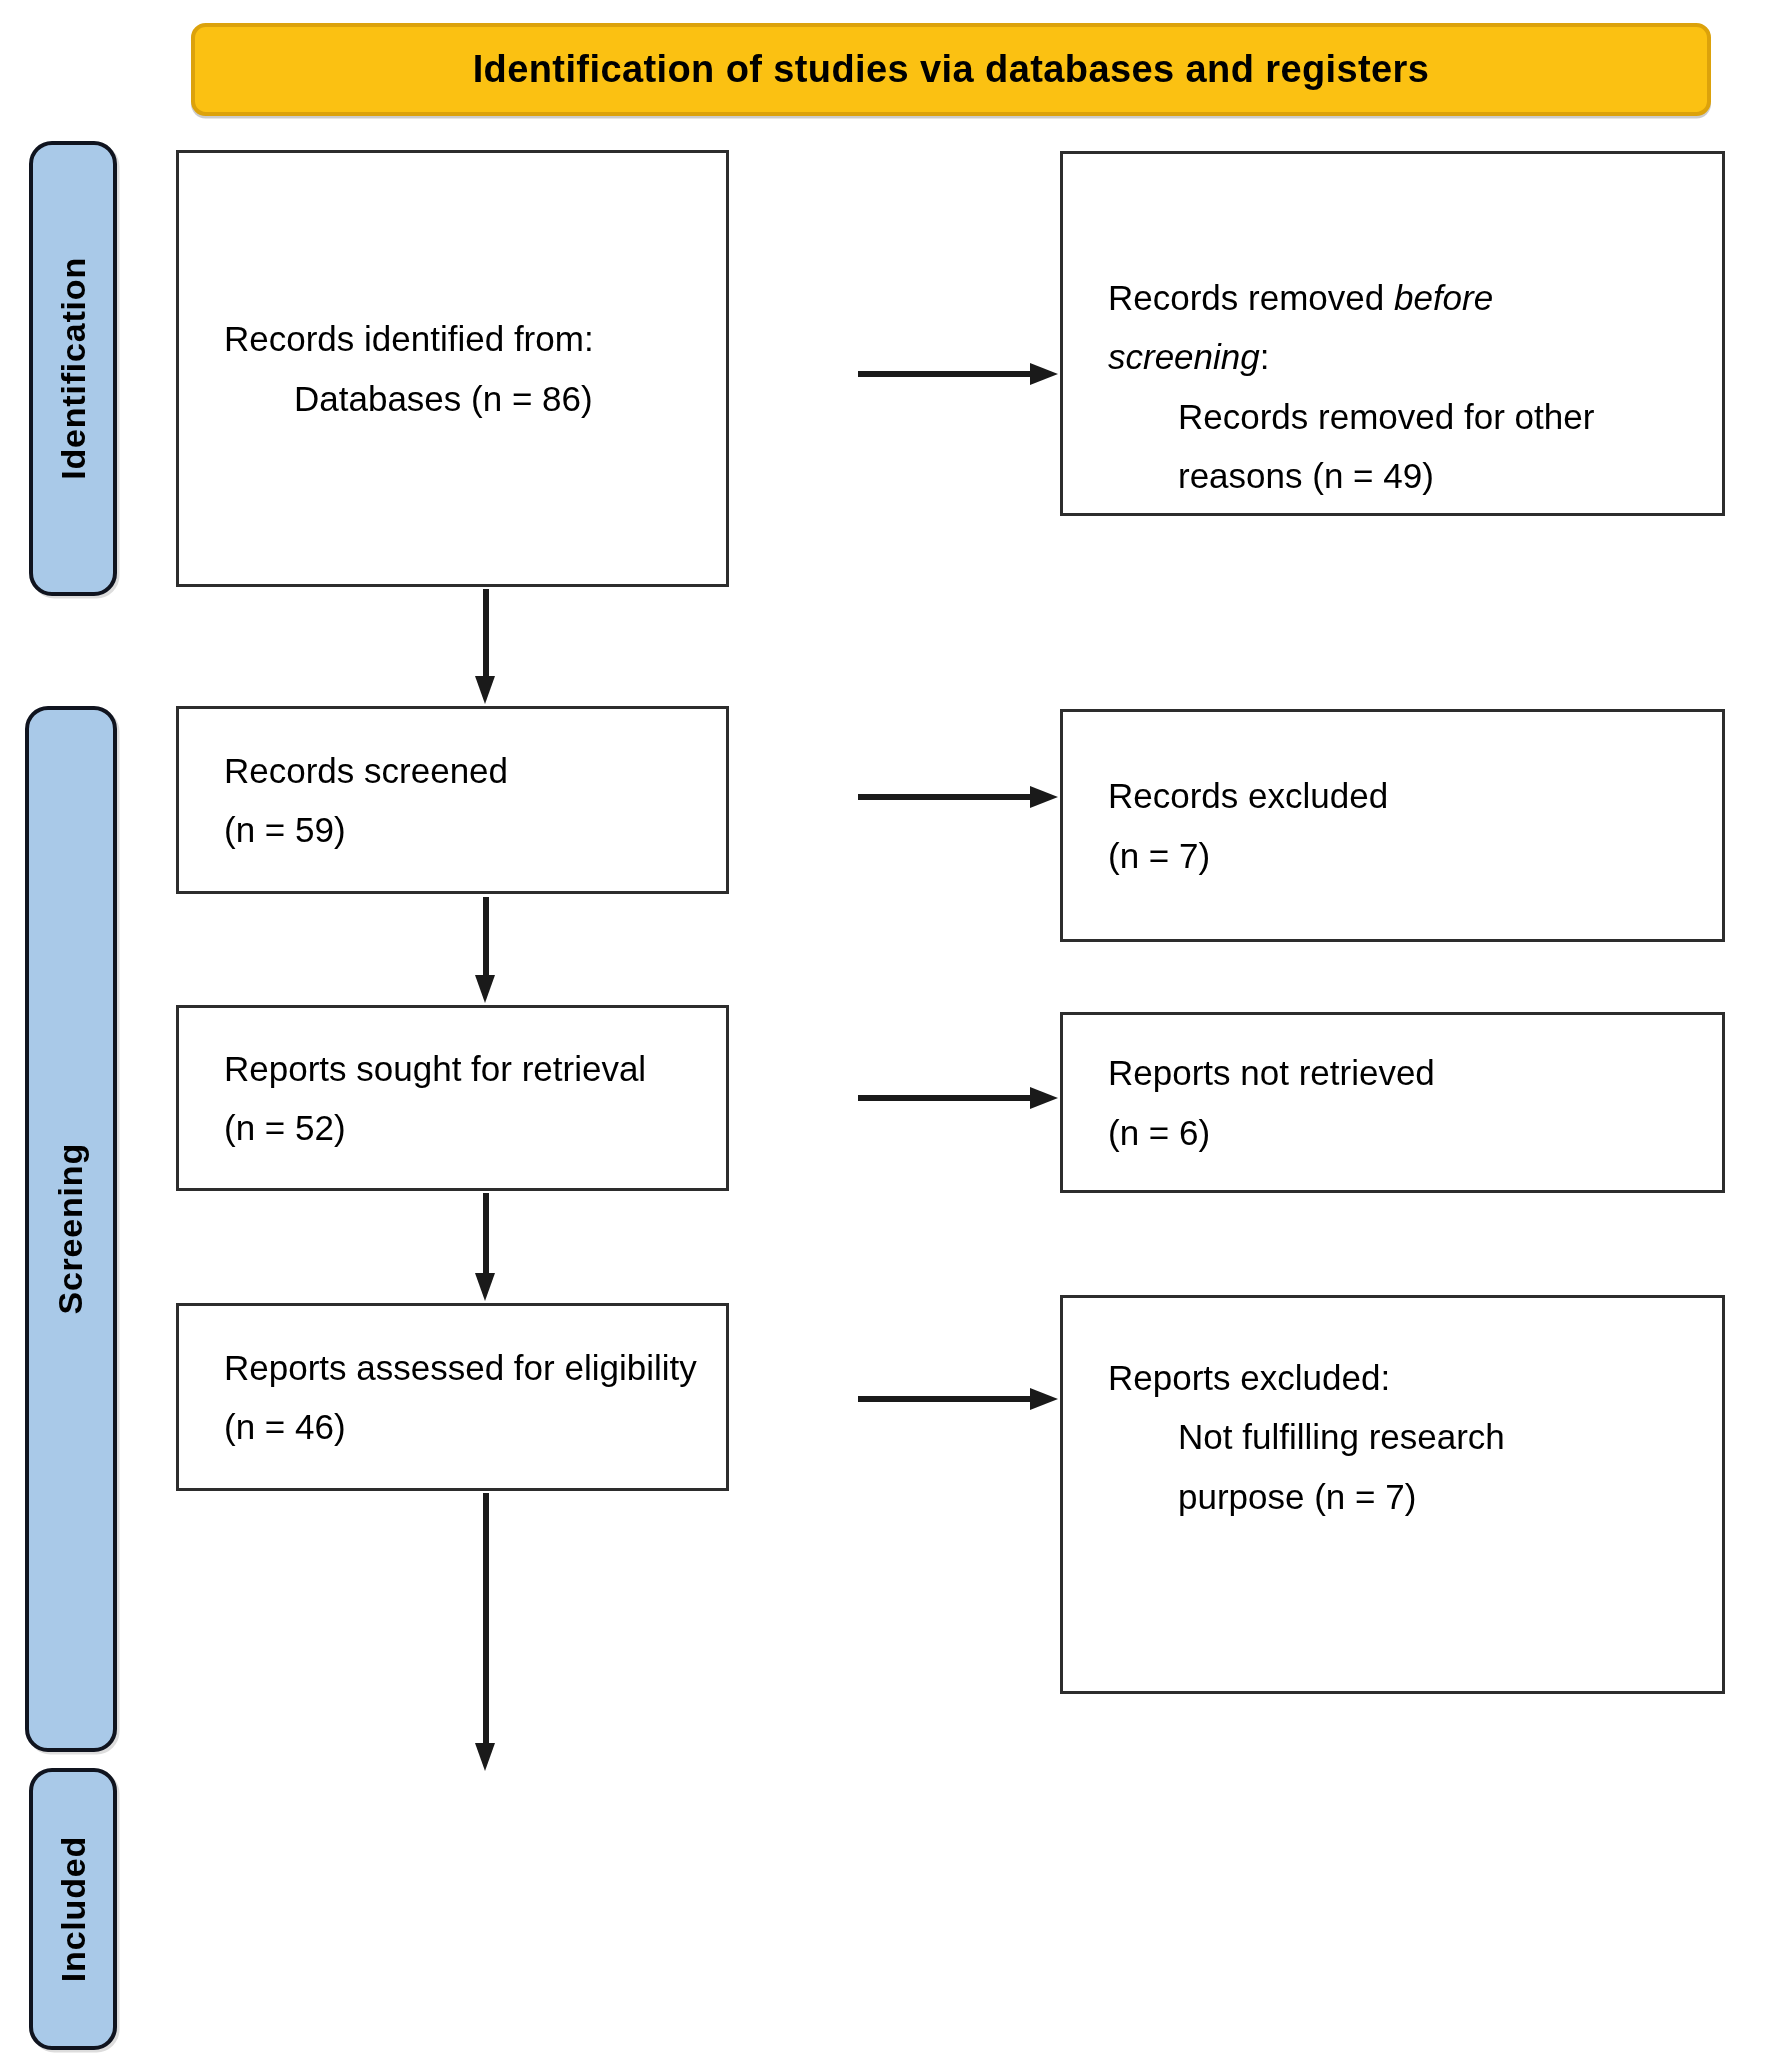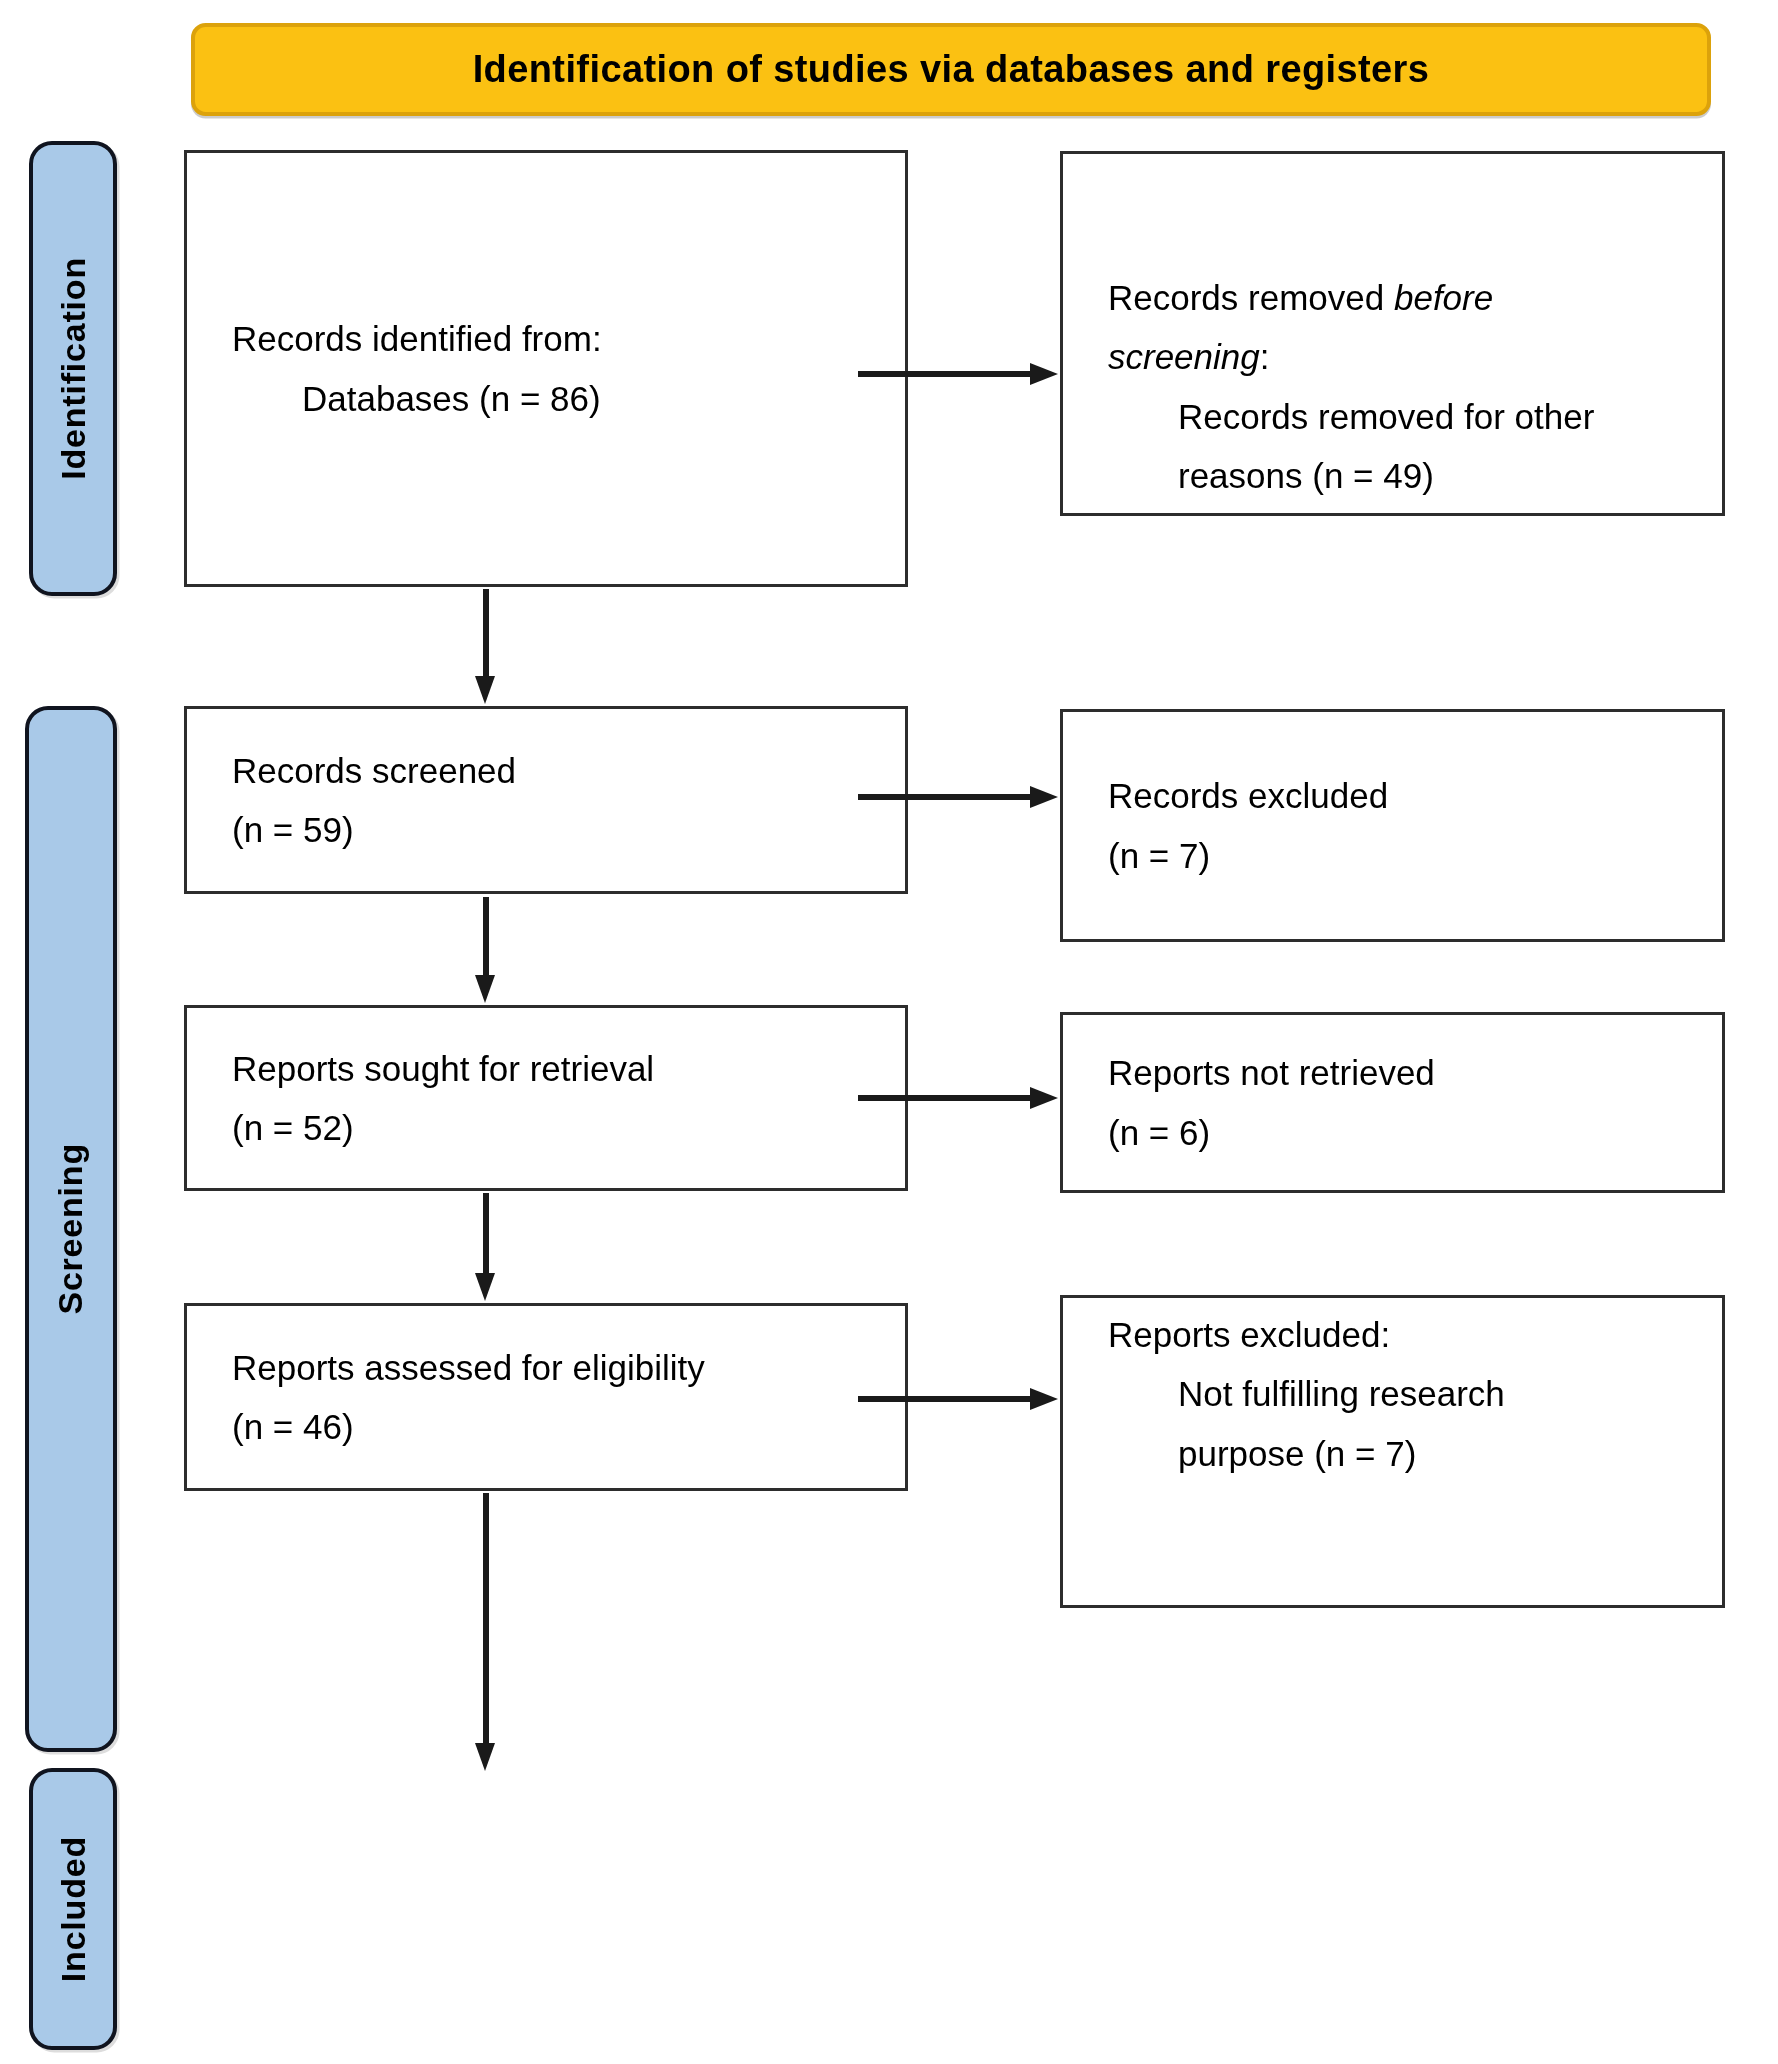--- a/index.html
+++ b/index.html
@@ -70,33 +70,33 @@
     box-sizing: border-box;
     display: flex;
     flex-direction: column;
     justify-content: center;
     padding-left: 45px;
     padding-right: 29px;
     font-size: 35px;
     line-height: 1.7;
   }
   .fbox .indent { padding-left: 70px; }
-  .col-left  { left: 184px;  width: 724px; }
+  .col-left  { left: 176px;  width: 553px; }
   .col-right { left: 1060px; width: 665px; }
 
   .box-records-identified    { top: 150px;  height: 437px; }
   .box-records-screened      { top: 706px;  height: 188px; }
   .box-reports-sought        { top: 1005px; height: 186px; }
   .box-reports-assessed      { top: 1303px; height: 188px; }
   .box-studies-included      { top: 1773px; height: 271px; }
 
   .box-records-removed       { top: 151px;  height: 365px; padding-top: 106px; }
   .box-records-excluded      { top: 709px;  height: 233px; }
   .box-reports-not-retrieved { top: 1012px; height: 181px; }
-  .box-reports-excluded      { top: 1295px; height: 313px; padding-bottom: 115px; }
+  .box-reports-excluded      { top: 1295px; height: 399px; padding-bottom: 115px; }
 
   
   .arrow-v { position: absolute; left: 475px; width: 22px; }
   .arrow-v .shaft {
     position: absolute; left: 8.2px; top: 0; bottom: 24.5px;
     width: 5.7px; background: #1A1A1A;
   }
   .arrow-v .head {
     position: absolute; bottom: 0; left: 0;
     width: 0; height: 0;

